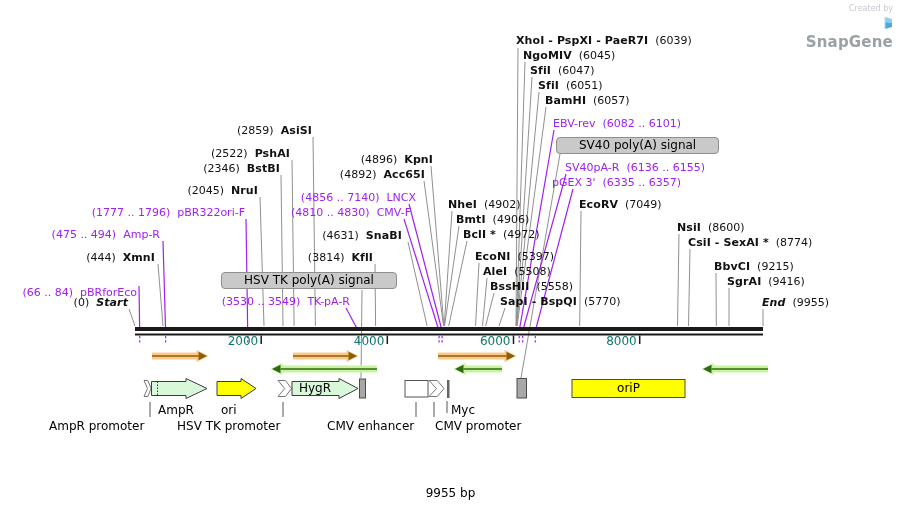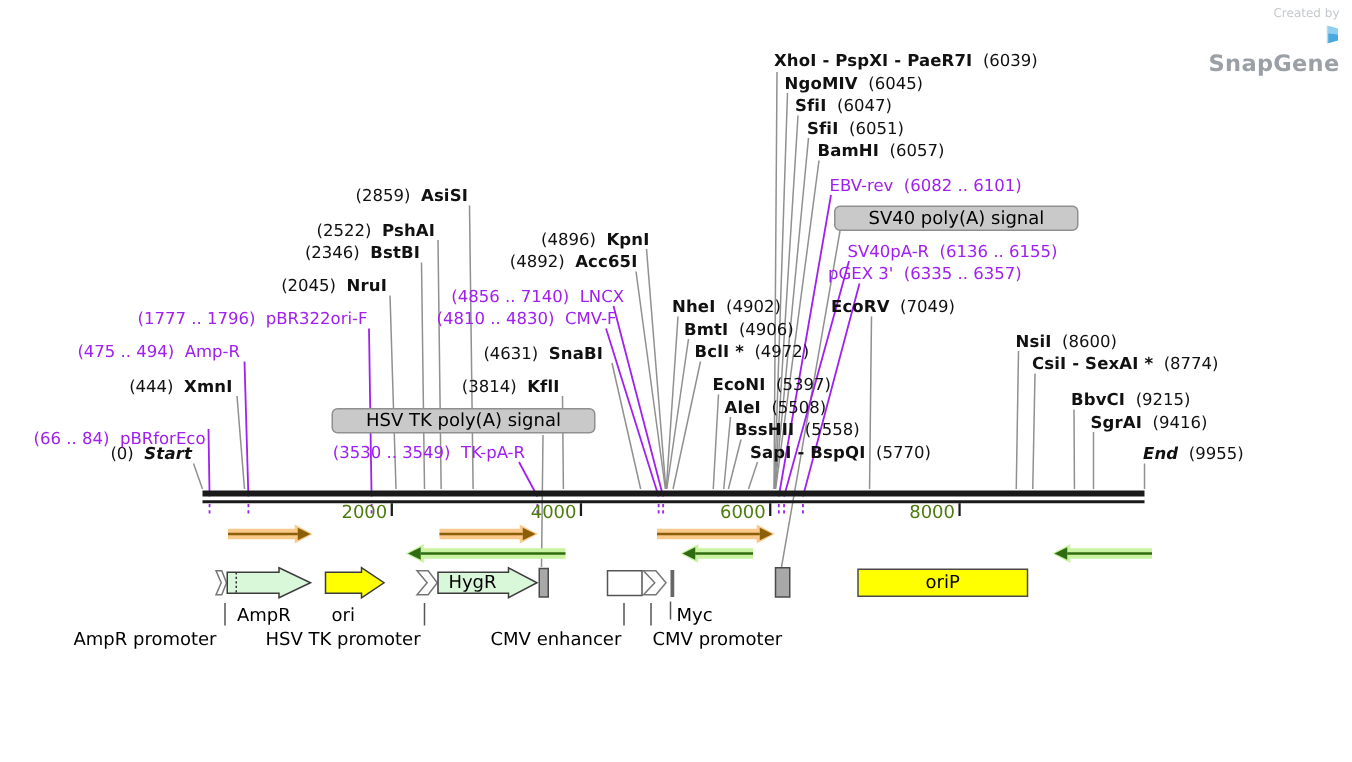--- a/index.html
+++ b/index.html
@@ -10,21 +10,21 @@
   .lbl{font-size:11px;line-height:12px;color:#111;}
   .lbl .nm{font-weight:700;letter-spacing:.1px;}
   .lbl .ps{font-weight:400;}
   .gap-l{margin-left:7px;}
   .gap-r{margin-right:7px;}
   .term .nm{font-style:italic;}
   .primer{font-weight:400;}
   .boxlbl{font-size:12px;line-height:15px;border-radius:4px;padding:0 22px;color:#000;}
   .blbl{font-size:12px;line-height:14px;color:#000;}
   .flbl{font-size:12px;line-height:14px;color:#000;text-align:center;}
-  .tick{font-size:12px;line-height:13px;color:#4d7c0f;}
+  .tick{font-size:12px;line-height:13px;color:#0f766e;}
   .title{position:absolute;left:0;right:0;top:466px;text-align:center;font-size:16px;font-weight:700;color:#000;letter-spacing:.2px;}
   .subtitle{position:absolute;left:0;right:0;top:486px;text-align:center;font-size:12px;color:#000;}
   .watermark{position:absolute;top:4px;right:8px;display:flex;align-items:flex-end;gap:4px;flex-direction:column;}
   .wm-created{font-size:8px;color:#c5c9cf;}
   .wm-brand{font-size:15px;color:#9aa0a6;font-weight:600;letter-spacing:.2px;}
 </style>
 </head>
 <body>
 
 <div id="canvas">
@@ -141,21 +141,21 @@
       <div class="lbl site" style="top: 229px; left: 463px;"><span class="nm">BclI *</span><span class="ps gap-l">(4972)</span></div>
       <div class="lbl site" style="top: 251px; left: 475px;"><span class="nm">EcoNI</span><span class="ps gap-l">(5397)</span></div>
       <div class="lbl site" style="top: 266px; left: 483px;"><span class="nm">AleI</span><span class="ps gap-l">(5508)</span></div>
       <div class="lbl site" style="top: 281px; left: 490px;"><span class="nm">BssHII</span><span class="ps gap-l">(5558)</span></div>
       <div class="lbl site" style="top: 296px; left: 500px;"><span class="nm">SapI - BspQI</span><span class="ps gap-l">(5770)</span></div>
       <div class="lbl site" style="top: 35px; left: 516px;"><span class="nm">XhoI - PspXI - PaeR7I</span><span class="ps gap-l">(6039)</span></div>
       <div class="lbl site" style="top: 50px; left: 523px;"><span class="nm">NgoMIV</span><span class="ps gap-l">(6045)</span></div>
       <div class="lbl site" style="top: 65px; left: 530px;"><span class="nm">SfiI</span><span class="ps gap-l">(6047)</span></div>
       <div class="lbl site" style="top: 80px; left: 538px;"><span class="nm">SfiI</span><span class="ps gap-l">(6051)</span></div>
       <div class="lbl site" style="top: 95px; left: 545px;"><span class="nm">BamHI</span><span class="ps gap-l">(6057)</span></div>
-      <div class="lbl site" style="top: 199px; left: 554px;"><span class="nm">EcoRV</span><span class="ps gap-l">(7049)</span></div>
+      <div class="lbl site" style="top: 199px; left: 579px;"><span class="nm">EcoRV</span><span class="ps gap-l">(7049)</span></div>
       <div class="lbl site" style="top: 222px; left: 677px;"><span class="nm">NsiI</span><span class="ps gap-l">(8600)</span></div>
       <div class="lbl site" style="top: 237px; left: 688px;"><span class="nm">CsiI - SexAI *</span><span class="ps gap-l">(8774)</span></div>
       <div class="lbl site" style="top: 261px; left: 714px;"><span class="nm">BbvCI</span><span class="ps gap-l">(9215)</span></div>
       <div class="lbl site" style="top: 276px; left: 727px;"><span class="nm">SgrAI</span><span class="ps gap-l">(9416)</span></div>
       <div class="lbl site term" style="top: 297px; left: 762px;"><span class="nm">End</span><span class="ps gap-l">(9955)</span></div>
       <div class="lbl primer" style="top: 287px; right: 764px; color: rgb(160, 32, 240);"><span class="ps gap-r">(66 .. 84)</span><span class="">pBRforEco</span></div>
       <div class="lbl primer" style="top: 229px; right: 741px; color: rgb(160, 32, 240);"><span class="ps gap-r">(475 .. 494)</span><span class="">Amp-R</span></div>
       <div class="lbl primer" style="top: 207px; right: 656px; color: rgb(160, 32, 240);"><span class="ps gap-r">(1777 .. 1796)</span><span class="">pBR322ori-F</span></div>
       <div class="lbl primer" style="top: 296px; right: 551px; color: rgb(160, 32, 240);"><span class="ps gap-r">(3530 .. 3549)</span><span class="">TK-pA-R</span></div>
       <div class="lbl primer" style="top: 207px; right: 490px; color: rgb(160, 32, 240);"><span class="ps gap-r">(4810 .. 4830)</span><span class="">CMV-F</span></div>
@@ -183,13 +183,14 @@
   <div class="watermark">
     <span class="wm-created">Created by</span>
     <svg width="9" height="12" viewBox="0 0 9 12">
       <polygon points="1,0 8,2 8,6 1,5" fill="#8fd0f2"></polygon>
       <polygon points="1,5 8,6 8,10 1,12" fill="#4aa8e0"></polygon>
       <rect x="0.5" y="0" width="1" height="12" fill="#bcd9ec"></rect>
     </svg>
     <span class="wm-brand">SnapGene</span>
   </div>
 
+  <div class="subtitle">9955 bp</div>
 </div>
 
 </body></html>

